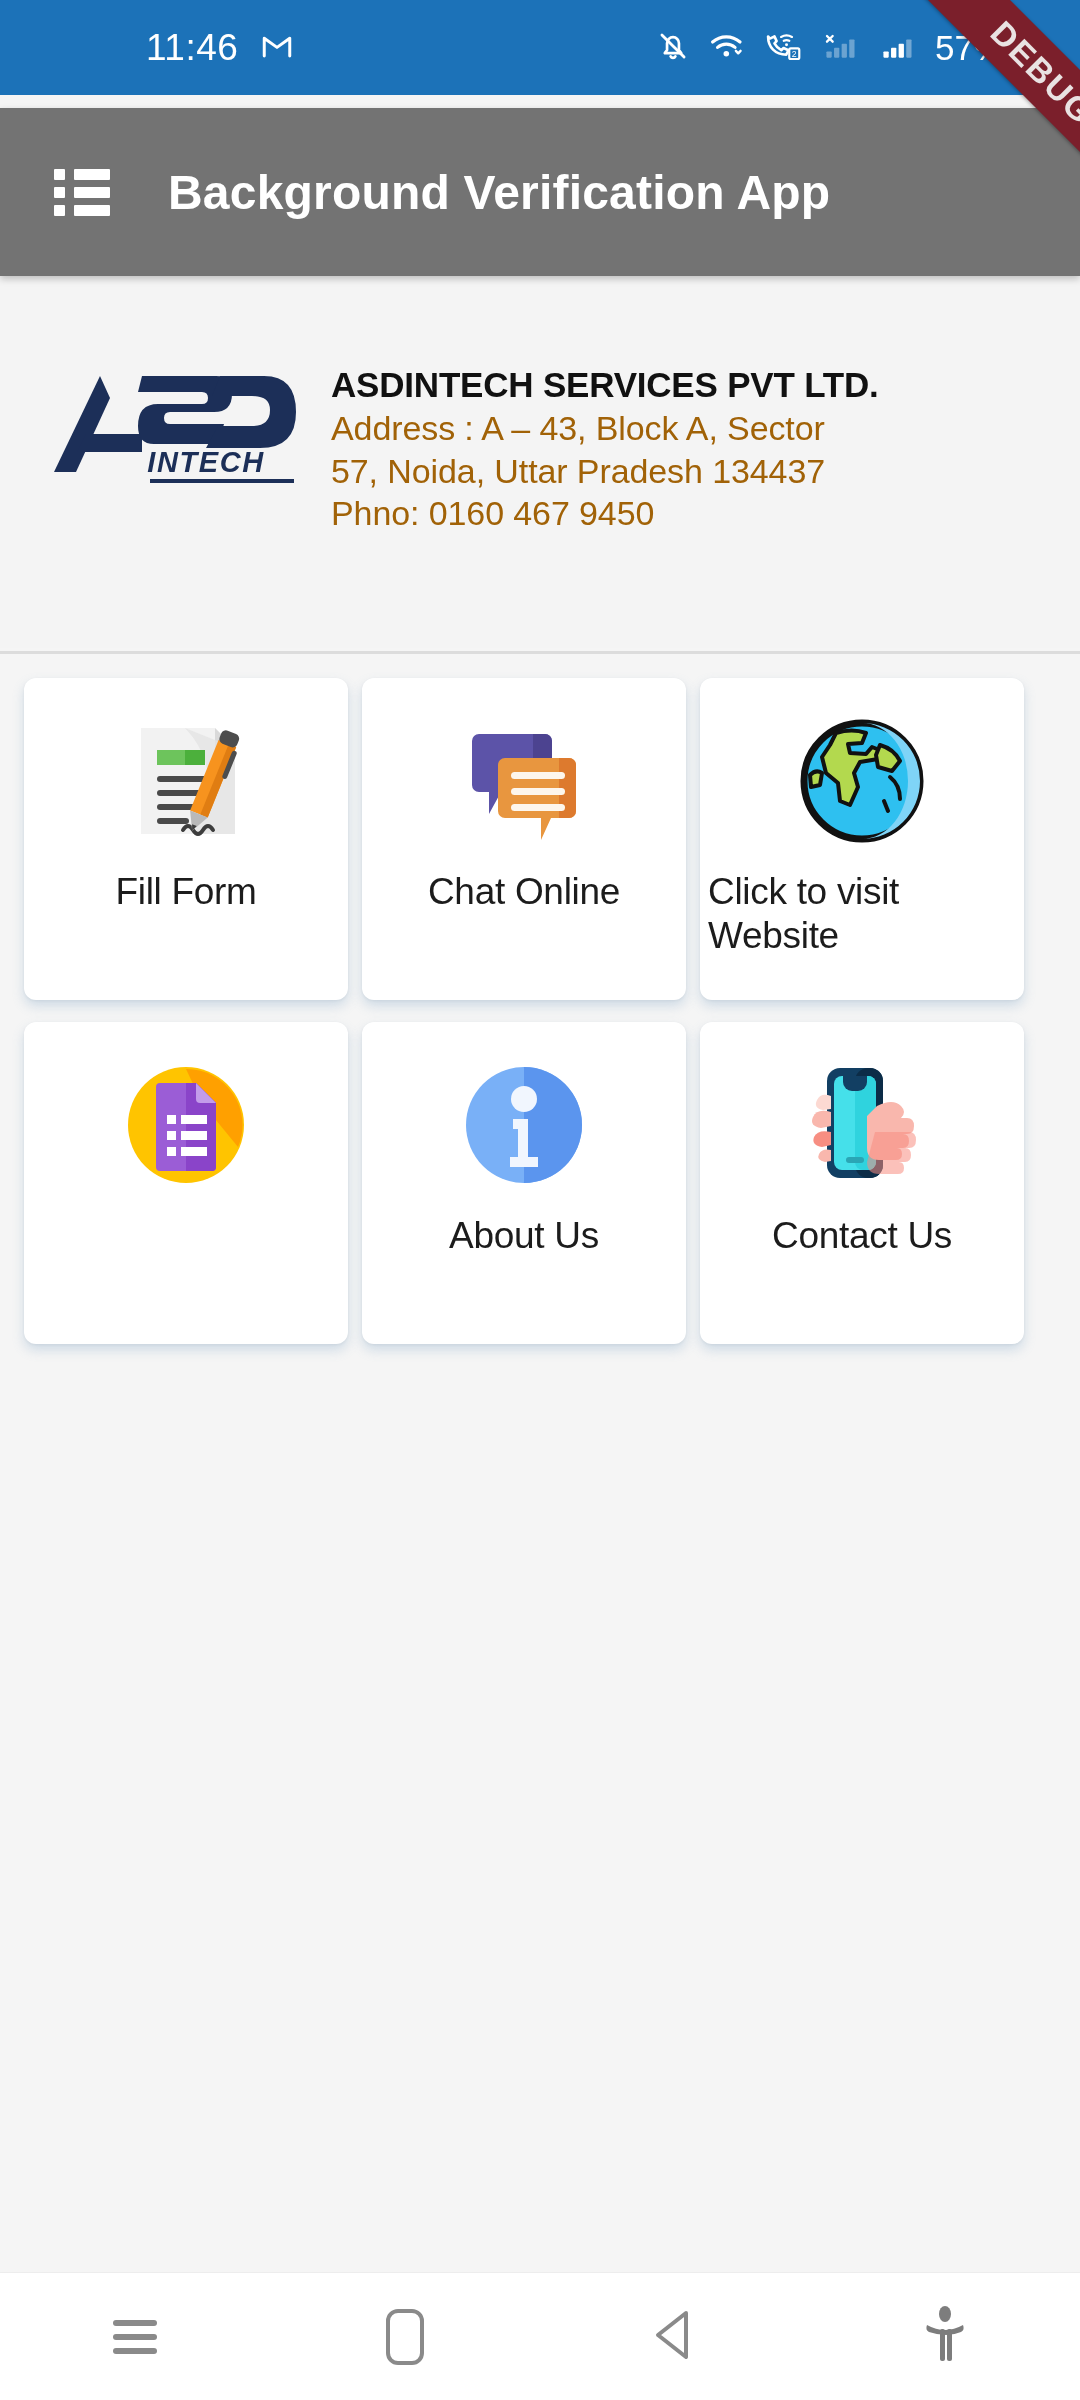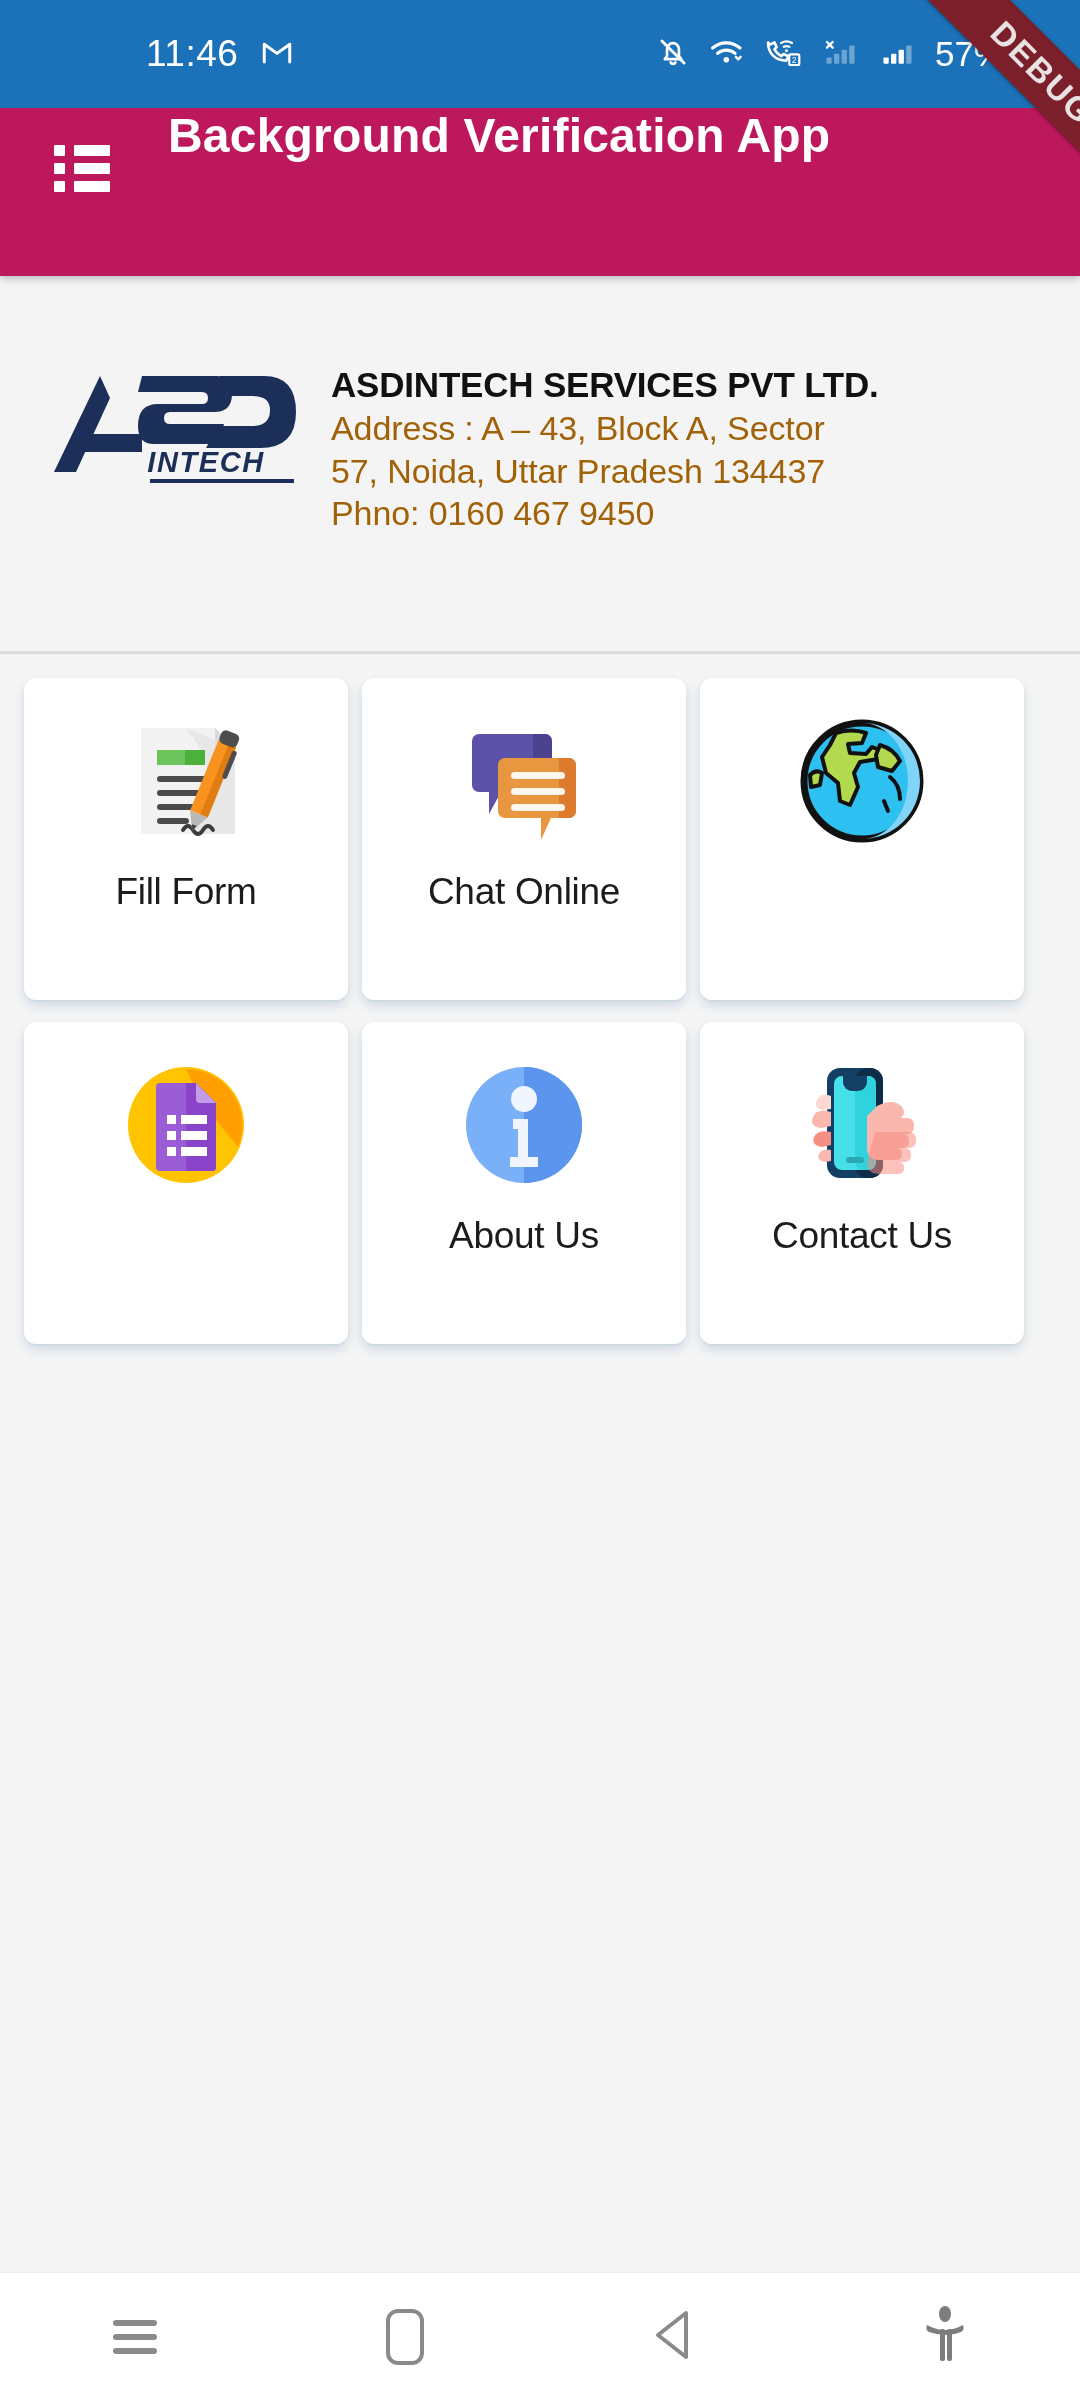--- a/index.html
+++ b/index.html
@@ -6,21 +6,21 @@
   html,body { width:1080px; height:2400px; }
   body {
     font-family: "Liberation Sans", sans-serif;
     background:#f5f5f5;
     overflow:hidden;
     position:relative;
   }
 
   
   #status-bar{
-    position:absolute; top:0; left:0; width:1080px; height:108px;
+    position:absolute; top:0; left:0; width:1080px; height:95px;
     background:#1c72b8;
     display:flex; align-items:center;
     padding:0 26px 0 0;
     z-index:5;
   }
   .sb-left{ display:flex; align-items:center; gap:22px; margin-left:146px; }
   .sb-time{ color:#ffffff; font-size:37px; letter-spacing:.5px; font-family:"Liberation Sans",sans-serif; }
   .sb-right{ margin-left:auto; display:flex; align-items:center; gap:19px; }
   .sb-batt{ color:#ffffff; font-size:35px; letter-spacing:0px; }
   .ic{ display:block; }
@@ -41,22 +41,22 @@
     box-shadow:0 1px 4px rgba(0,0,0,.35);
   }
   #debug-ribbon .band span{
     color:#e9e2e2; font-size:33px; font-weight:bold;
     letter-spacing:2px; font-family:"Liberation Sans",sans-serif;
   }
 
   
   #app-bar{
     position:absolute; top:108px; left:0; width:1080px; height:168px;
-    background:#be185d;
-    display:flex; 
+    background:#737373;
+    display:flex; align-items:center;
     box-shadow:0 3px 7px rgba(0,0,0,.22);
     z-index:4;
   }
   #menu-button{
     width:120px; height:120px; margin-left:22px;
     display:flex; align-items:center; justify-content:center;
     border-radius:60px;
   }
   .list-icon{ width:56px; }
   .list-icon .row{ display:flex; align-items:center; margin:7px 0; }
@@ -303,20 +303,21 @@
       <svg width="132" height="132" viewBox="0 0 132 132">
         <circle cx="66" cy="66" r="58" fill="#2ec0f0" stroke="#111" stroke-width="7"></circle>
         <path d="M66 8 a58 58 0 0 1 0 116 a46 58 0 0 0 0-116z" fill="#7fd4f7"></path>
         <path d="M40 18 q16-5 30 0 l-4 10 l-14 1 l2 9 l16 1 l6-7 l10 4 l-4 8 l-18 3 l-6 11 l4 14 l-8 18 l-10-4 l-2-18 l-12-10 l-4-16 l8-12 z" fill="#b3d94e" stroke="#111" stroke-width="4" stroke-linejoin="round"></path>
         <path d="M84 30 q14 4 20 16 l-8 10 l-14-4 l-2-12z" fill="#b3d94e" stroke="#111" stroke-width="4" stroke-linejoin="round"></path>
         <path d="M14 60 q6-6 12-2 l-2 12 l-9 2z" fill="#b3d94e" stroke="#111" stroke-width="4" stroke-linejoin="round"></path>
         <path d="M94 62 q10 8 10 22" fill="none" stroke="#111" stroke-width="4" stroke-linecap="round"></path>
         <path d="M88 86 l4 10" fill="none" stroke="#111" stroke-width="4" stroke-linecap="round"></path>
       </svg>
     </div>
+    <div class="tile-label">Click to visit Website</div>
   </div>
 
   <div class="tile">
     <div class="tile-icon">
       <svg width="132" height="132" viewBox="0 0 132 132">
         <circle cx="66" cy="66" r="58" fill="#ffc400"></circle>
         <path d="M66 10 a56 56 0 0 1 52 78 L82 44 z" fill="#ffa000"></path>
         <path d="M40 24 h36 l20 20 v64 a4 4 0 0 1-4 4 H40 a4 4 0 0 1-4-4 V28 a4 4 0 0 1 4-4z" fill="#9b5dd6"></path>
         <path d="M66 24 h10 l20 20 v64 a4 4 0 0 1-4 4 H66z" fill="#8a44c9"></path>
         <path d="M76 24 l20 20 H80 a4 4 0 0 1-4-4z" fill="#c39cea"></path>

